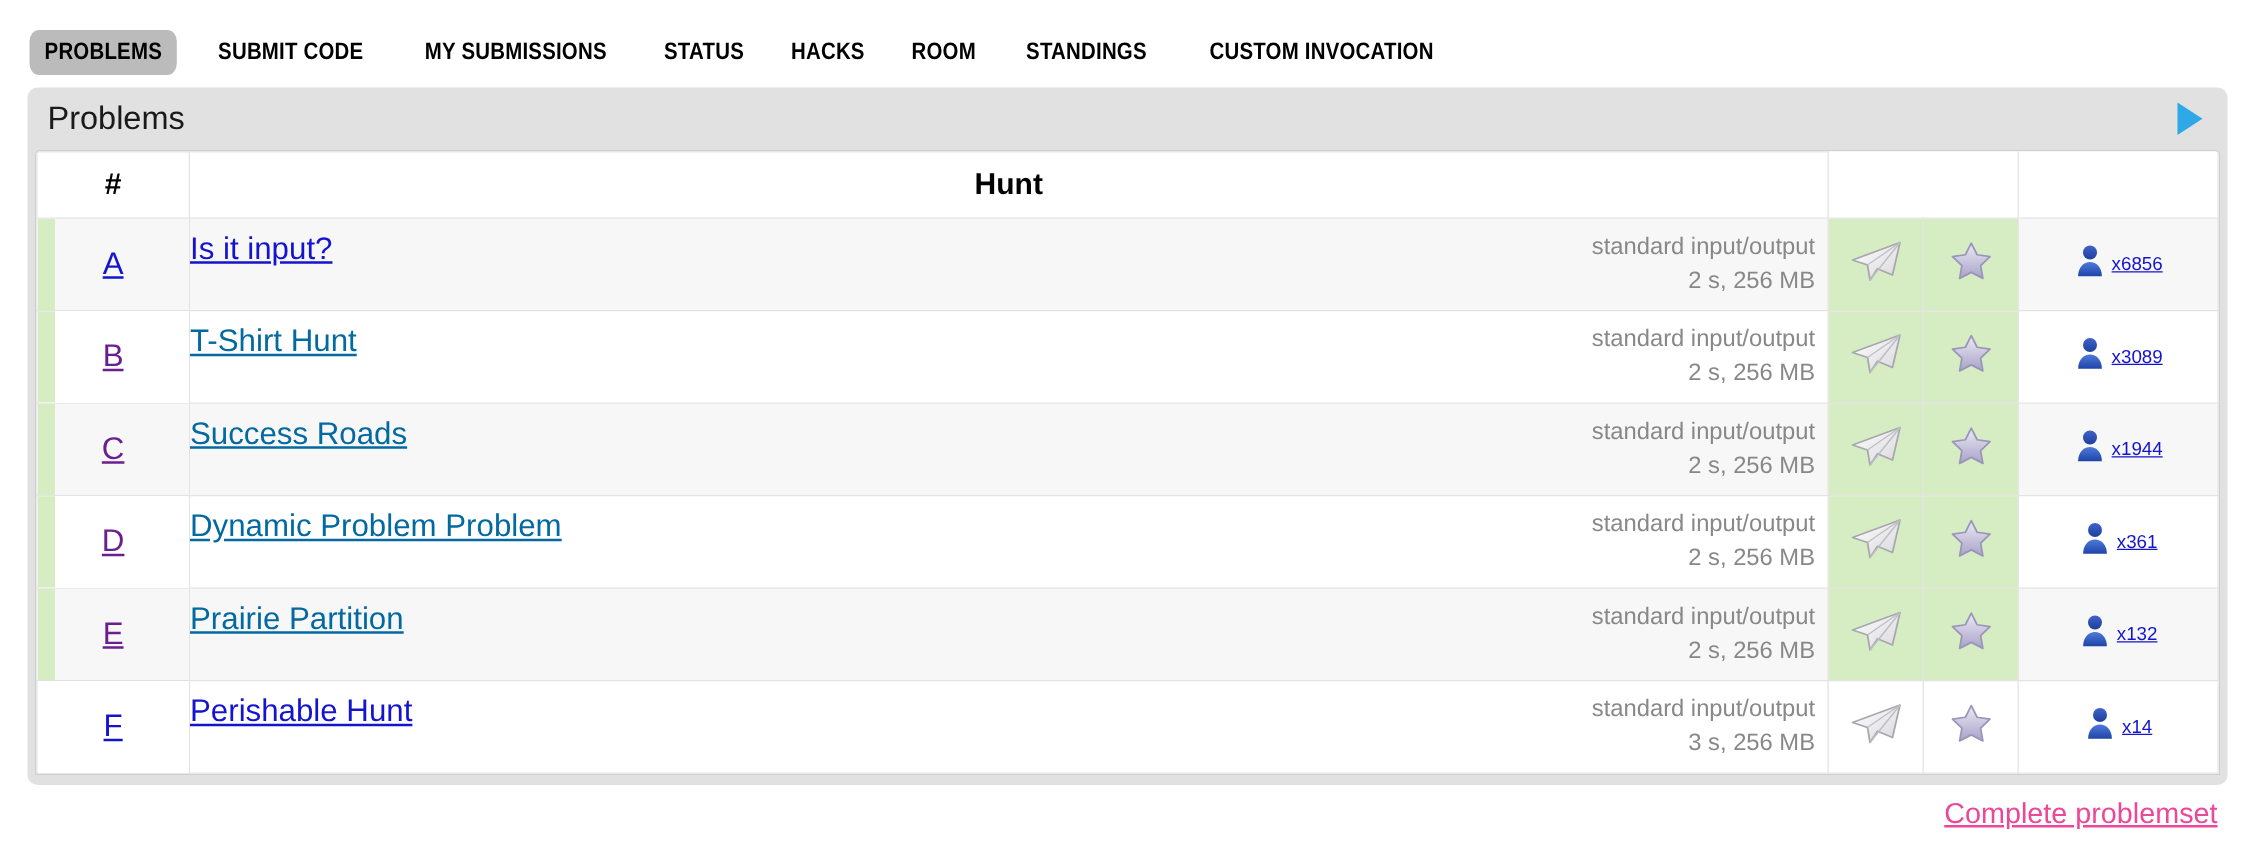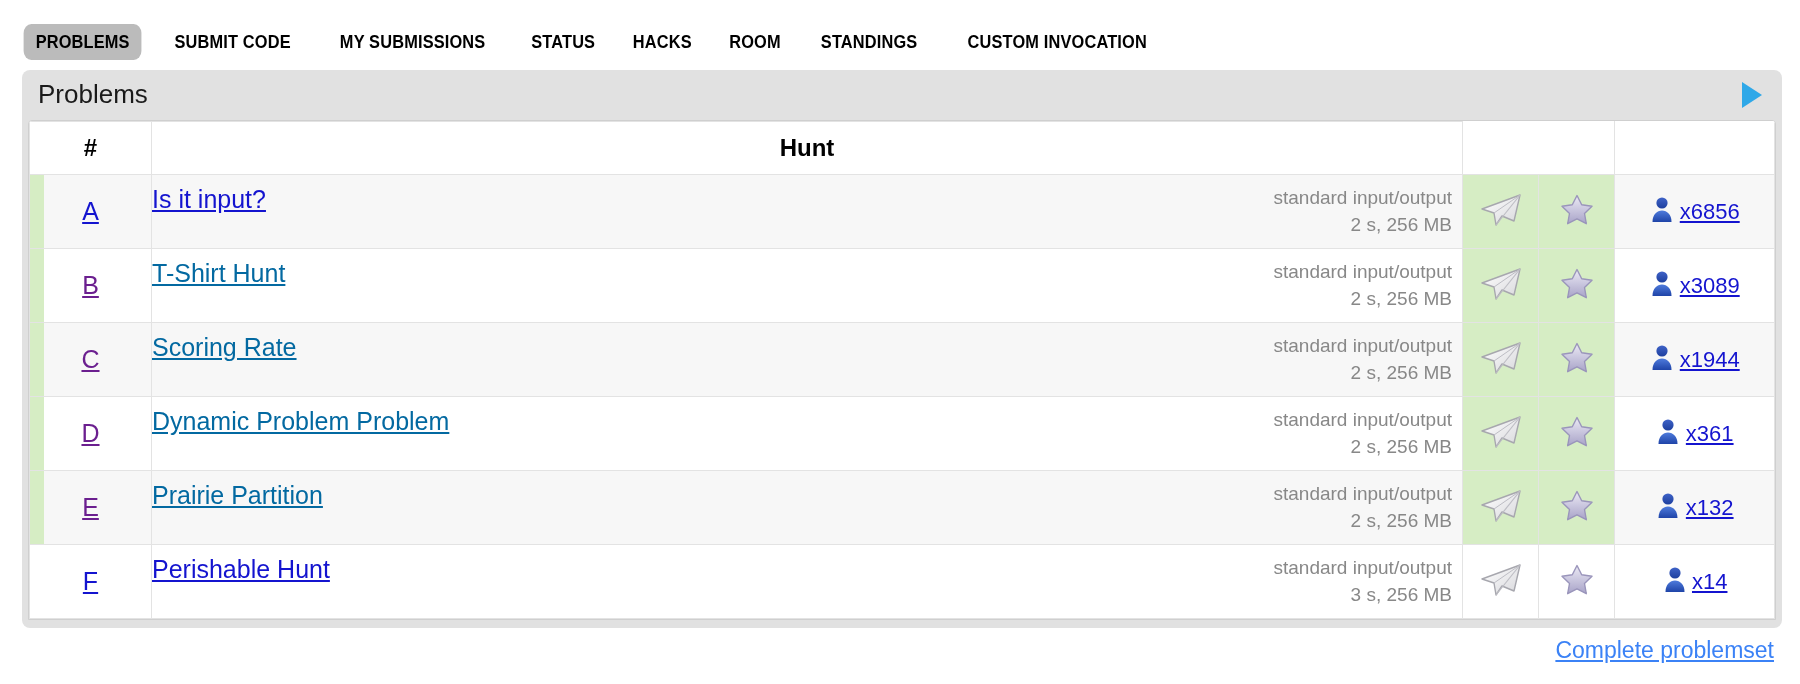--- a/index.html
+++ b/index.html
@@ -154,38 +154,38 @@
   td.icon-cell {
     text-align: center;
   }
   tr.solved td.icon-cell { background: #d6edc4 !important; }
 
   td.users {
     text-align: center;
     white-space: nowrap;
   }
   td.users a {
-    font-size: 22px;
+    font-size: 15px;
     color: #1414cf;
     text-decoration: underline;
     vertical-align: middle;
   }
 
   .ico { display: inline-block; vertical-align: middle; }
 
   
   .footer {
     position: absolute;
     right: 26px;
     top: 637px;
     text-align: right;
   }
   .footer a {
     font-size: 23px;
-    color: #3b82f6;
+    color: #ec4899;
     text-decoration: underline;
   }
 </style>
 </head>
 <body>
 
 <div id="root">
 
   <div class="nav" id="nav">
       <a class="nav-item active" href="#">PROBLEMS</a>
@@ -303,21 +303,21 @@
                     </defs>
                     <circle cx="13" cy="7" r="5.6" fill="url(#ug)"></circle>
                     <path d="M3.5 26 C3.5 18.5 8 14.5 13 14.5 C18 14.5 22.5 18.5 22.5 26 Z" fill="url(#ub)"></path>
                   </svg></span> <a href="#">x3089</a></td>
             </tr>
             <tr class="odd solved">
               <td class="idx"><a href="#" class="visited">C</a></td>
               <td class="name"><div style="float: right; text-align: right; color: rgb(136, 136, 136); font-size: 19px; line-height: 1.42; white-space: nowrap; padding-right: 10px;">
                   <div>standard input/output</div>
                   <div>2 s, 256 MB</div>
-                </div><a href="#" class="visited">Scoring Rate</a></td>
+                </div><a href="#" class="visited">Success Roads</a></td>
               <td class="icon-cell"><span class="ico"><svg width="42" height="34" viewBox="0 0 42 34">
                     <defs>
                       <linearGradient id="pg" x1="0" y1="0" x2="1" y2="1">
                         <stop offset="0" stop-color="#ffffff"></stop>
                         <stop offset="1" stop-color="#d8d8dc"></stop>
                       </linearGradient>
                     </defs>
                     <polygon points="40,2 2,16 14,20 16,32 22,23 34,28" fill="url(#pg)" stroke="#a7a7ae" stroke-width="1.4" stroke-linejoin="round"></polygon>
                     <polyline points="40,2 16,32" fill="none" stroke="#bdbdc4" stroke-width="1.2"></polyline>
                     <polyline points="40,2 14,20" fill="none" stroke="#bdbdc4" stroke-width="1"></polyline>

